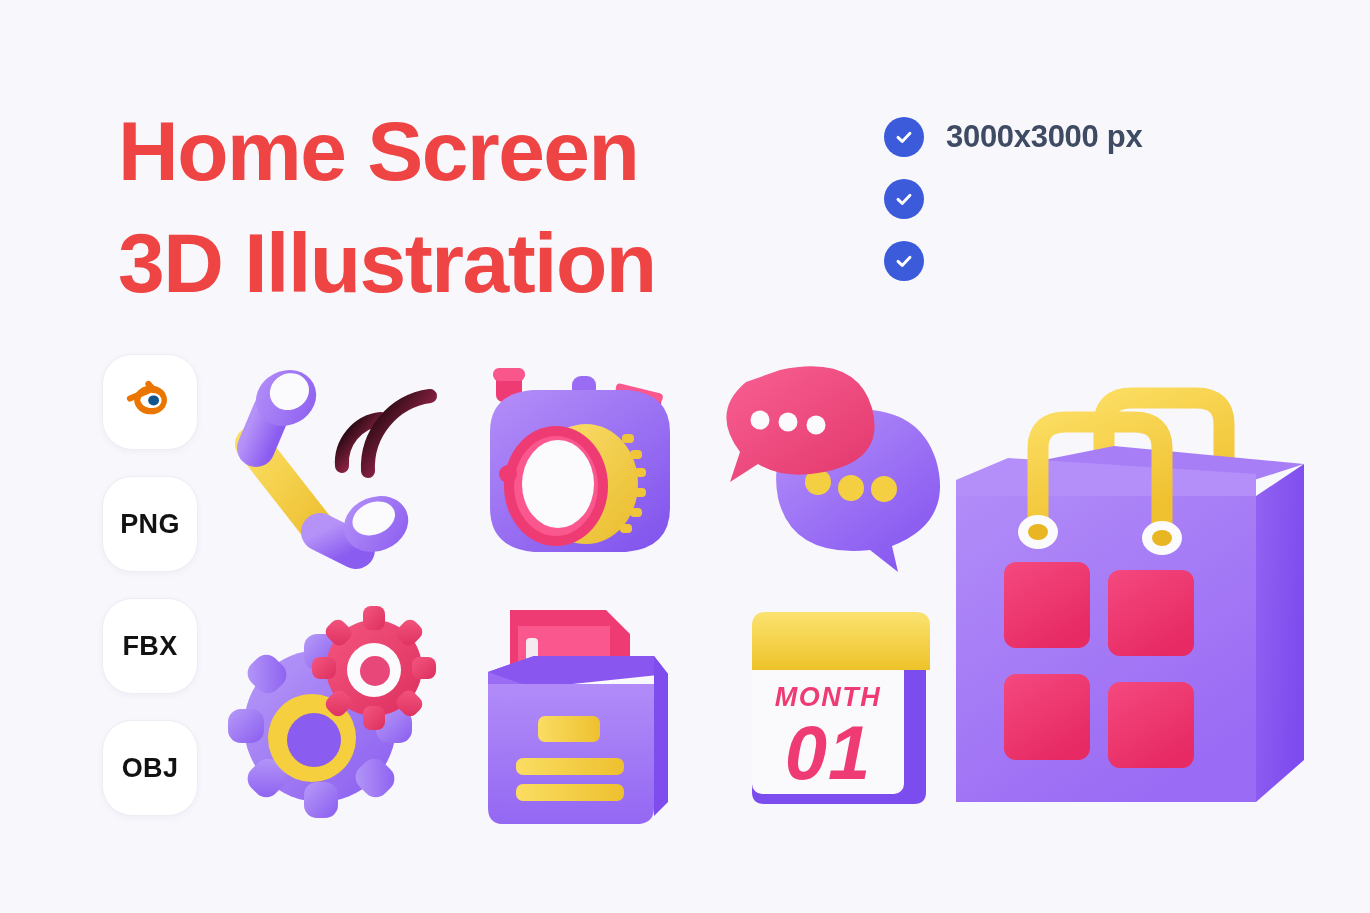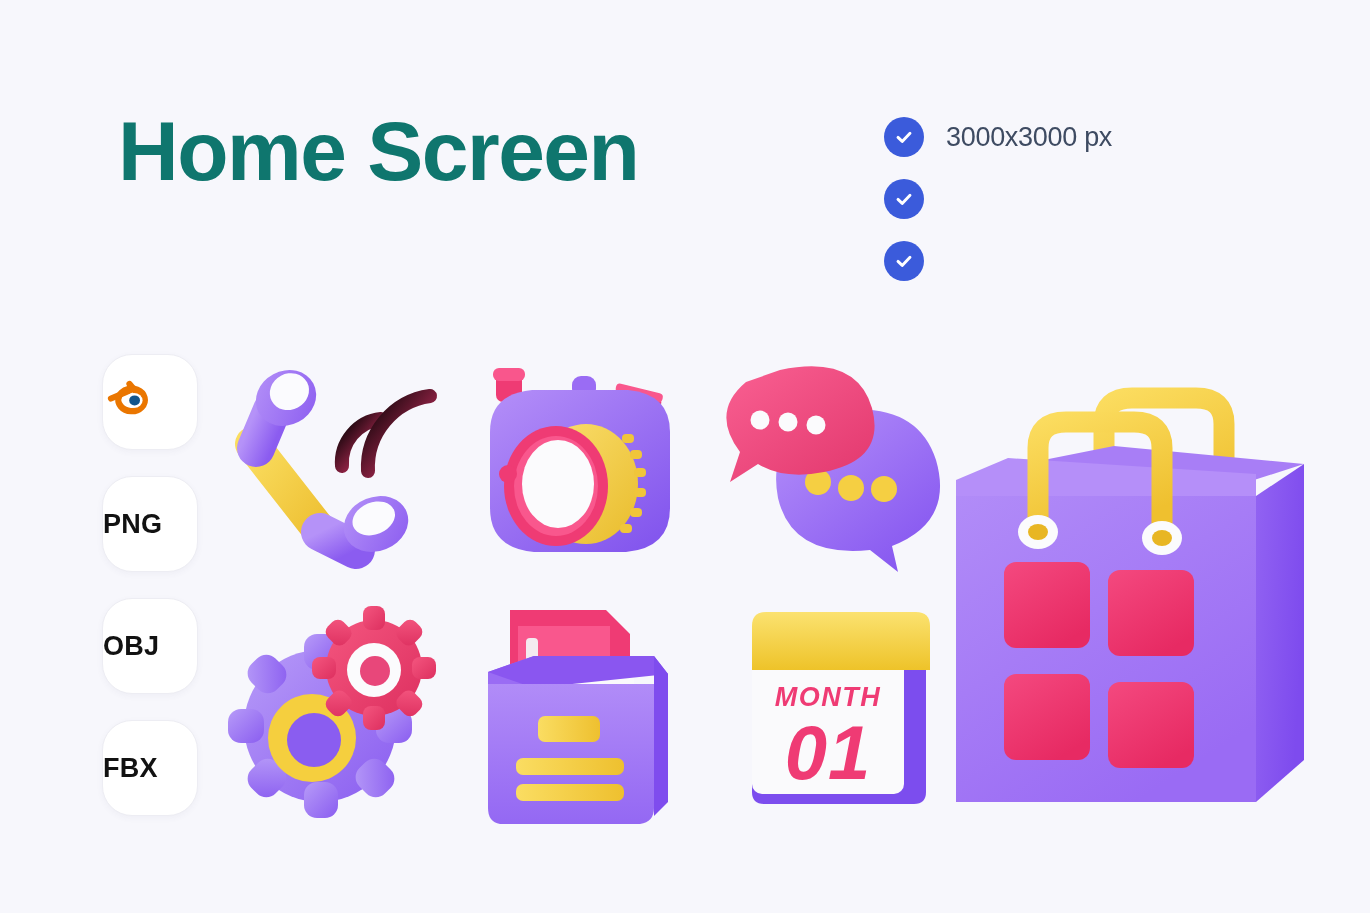--- a/index.html
+++ b/index.html
@@ -9,45 +9,45 @@
     background:#f7f7fc;
     font-family:"Liberation Sans", sans-serif;
     overflow:hidden;
   }
   .stage { position:relative; width:1370px; height:913px; }
 
   
   .headline {
     position:absolute; left:118px; top:96px;
     font-size:84px; font-weight:700; line-height:1.33;
-    letter-spacing:-1.5px; color:#0f766e; white-space:nowrap;
+    letter-spacing:-1.5px; color:#ef4444; white-space:nowrap;
   }
   .headline .line { display:block; }
 
   
   .features { position:absolute; left:884px; top:106px; }
   .feature-row { display:flex; align-items:center; height:62px; }
   .check-badge {
     width:40px; height:40px; border-radius:50%;
     background:#3b5bdb; flex:0 0 40px;
     display:flex; align-items:center; justify-content:center;
     margin-right:22px;
   }
   .check-badge svg { display:block; }
   .feature-label {
-    font-size:27px; font-weight:400; color:#3e4b62;
+    font-size:31px; font-weight:700; color:#3e4b62;
     letter-spacing:-0.3px; white-space:nowrap;
   }
 
   
   .badges { position:absolute; left:102px; top:354px; }
   .badge {
     width:96px; height:96px; margin-bottom:26px;
     background:#ffffff; border:1px solid #ededf3; border-radius:30px;
-    display:flex; align-items:center; 
+    display:flex; align-items:center; justify-content:center;
     box-shadow:0 2px 6px rgba(70,70,110,.05);
   }
   .badge-text { font-size:27px; font-weight:700; color:#121212; letter-spacing:.3px; }
 
   
   .icon-grid { position:absolute; left:214px; top:352px; width:740px; height:470px;font-style:italic; }
   .icon-cell { position:absolute; width:240px; height:230px; }
   .icon-cell svg { display:block; width:100%; height:100%; overflow:visible; }
   .c0 { left:2px;   top:6px; }
   .c1 { left:246px; top:6px; }
@@ -60,20 +60,21 @@
   .hero-bag { position:absolute; left:938px; top:352px; width:386px; height:470px; }
   .hero-bag svg { display:block; width:100%; height:100%; overflow:visible; }
 </style>
 </head>
 <body>
 
 <div class="stage">
 
   <h1 class="headline">
     <span class="line">Home Screen</span>
+    <span class="line">3D Illustration</span>
   </h1>
 
   <div class="features">
 
     <div class="feature-row">
       <span class="check-badge">
         <svg width="22" height="22" viewBox="0 0 22 22">
             <path d="M5 11.4 L9.2 15.4 L17 7.2" fill="none" stroke="#ffffff" stroke-width="2.9" stroke-linecap="round" stroke-linejoin="round"></path>
           </svg>
       </span>
@@ -114,25 +115,25 @@
           <ellipse cx="31.6" cy="28.4" rx="5.4" ry="5.0" fill="#11558c"></ellipse>
         </svg>
       </span>
     </div>
 
     <div class="badge">
       <span class="badge-text">PNG</span>
     </div>
 
     <div class="badge">
+      <span class="badge-text">FBX</span>
+    </div>
+
+    <div class="badge">
       <span class="badge-text">OBJ</span>
-    </div>
-
-    <div class="badge">
-      <span class="badge-text">FBX</span>
     </div>
 
   </div>
 
   <div class="icon-grid">
 
     <div class="icon-cell c0">
       <svg viewBox="0 0 240 230">
         <defs>
           <linearGradient id="pcPurp" x1="0" y1="0" x2="1" y2="1">

